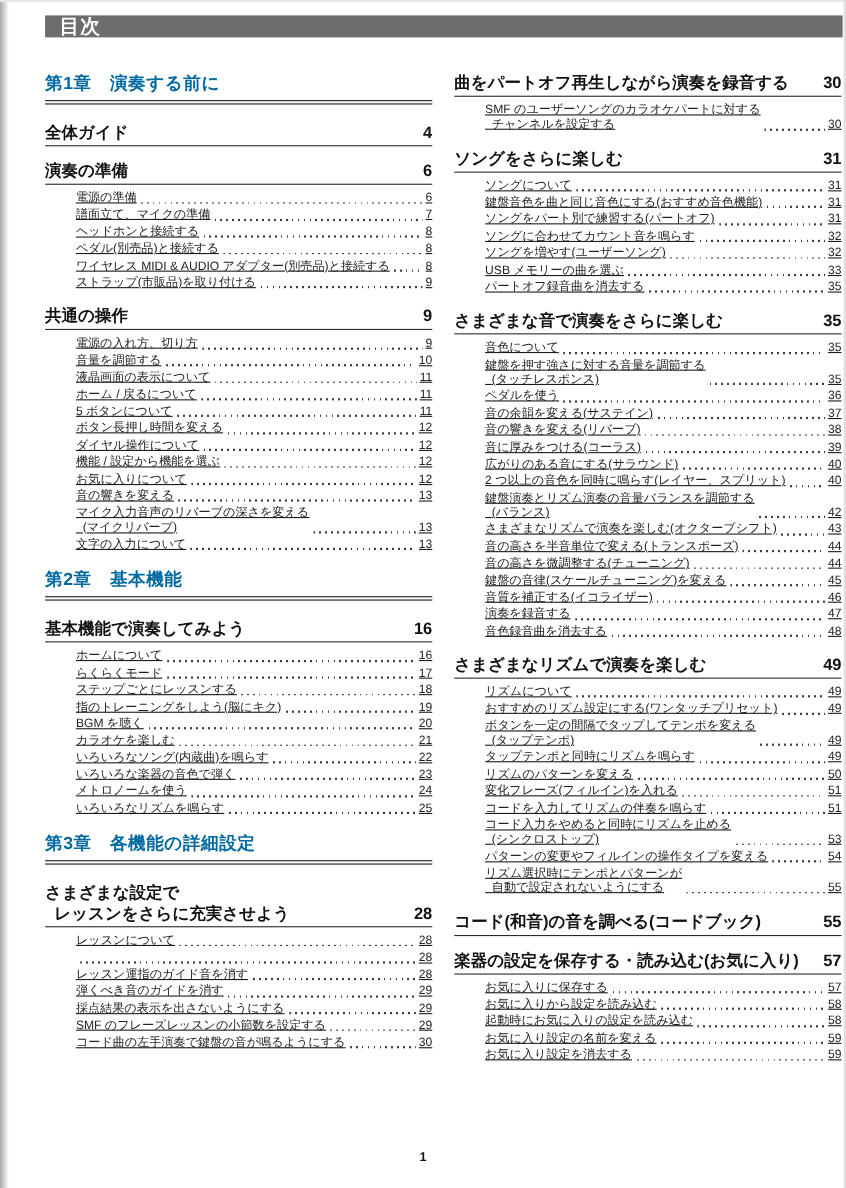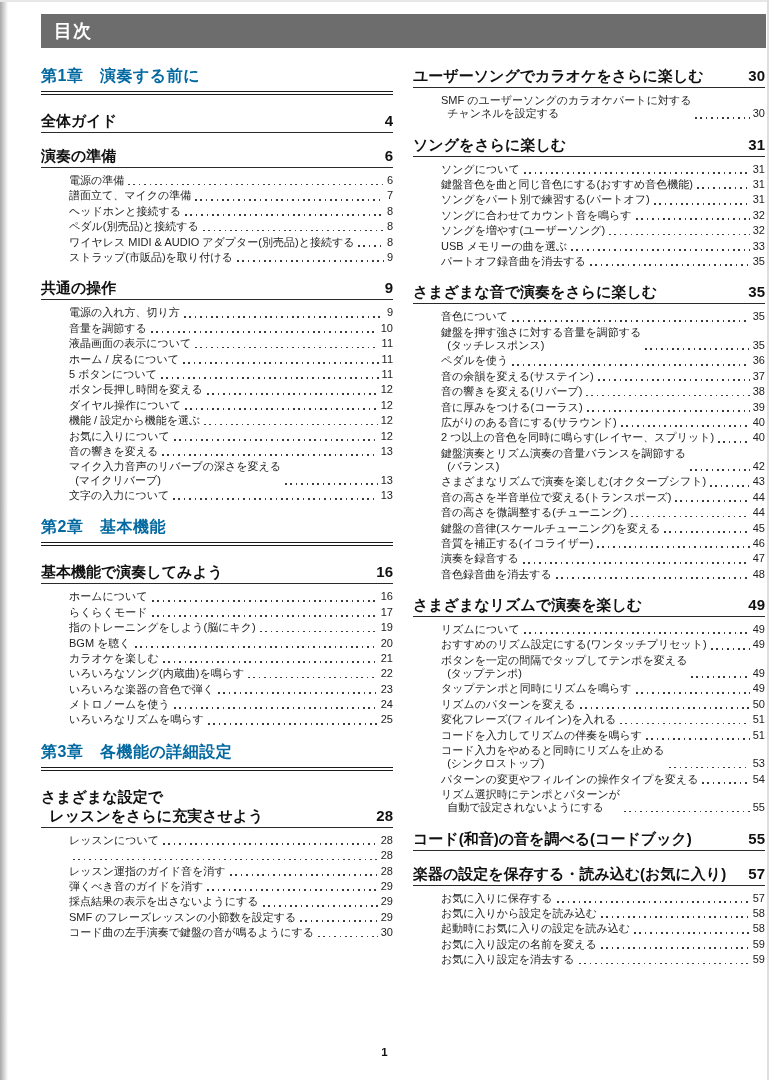--- a/index.html
+++ b/index.html
@@ -7,21 +7,21 @@
     width:769px; height:1080px; position:relative; overflow:hidden;
     background:#ffffff; color:#1c1c1c;
     font-family:"Liberation Sans", sans-serif;
   }
   .edge-left  { position:absolute; left:0; top:0; bottom:0; width:8px;
                 background:linear-gradient(to right,#a8a8a8,#ffffff); }
   .edge-top   { position:absolute; top:0; left:0; right:0; height:2px; background:#e7e7e7; }
   .edge-right { position:absolute; right:0; top:0; bottom:0; width:2px; background:#dedede; }
 
   .titlebar {
-    position:absolute; left:41px; right:3px; top:14px; height:34px;
+    position:absolute; left:41px; right:3px; top:14px; height:20px;
     background:#6d6d6d; color:#ffffff;
     display:flex; align-items:center; padding-left:13px; box-sizing:border-box;
     font-size:18px; font-weight:bold; letter-spacing:1px;
   }
 
   .content { position:absolute; top:66px; left:41px; width:724px; display:flex; gap:20px; }
   .col { width:352px; flex:0 0 352px; }
 
   .chapter {
     font-size:16px; font-weight:bold; color:#0369a1;
@@ -33,21 +33,21 @@
 
   .sec { margin-bottom:13px; }
   .sec-head {
     display:flex; justify-content:space-between; align-items:flex-end;
     border-bottom:1px solid #2a2a2a; padding-bottom:2px;
     font-weight:bold; font-size:15px; line-height:19px; color:#111;
   }
   .sec-title { white-space:pre-wrap; }
   .sec-page  { margin-left:8px; flex:0 0 auto; }
 
-  .items { margin-top:5px; }
+  .items { margin-top:5px;text-decoration:underline; }
   .item {
     display:flex; align-items:flex-end;
     font-size:11px; line-height:13.2px; padding:1.1px 0;
     margin-left:28px; color:#222;
   }
   .item-label { white-space:pre-wrap; }
   .leader {
     flex:1 1 auto; min-width:6px; height:1.8px; margin:0 3px 2px 4px;
     background:repeating-linear-gradient(to right,#3d3d3d 0 1.6px,transparent 1.6px 5.4px);
   }
@@ -196,20 +196,25 @@
             <span class="item-label">ホームについて</span>
             <span class="leader"></span>
             <span class="item-page">16</span>
           </div>
           <div class="item">
             <span class="item-label">らくらくモード</span>
             <span class="leader"></span>
             <span class="item-page">17</span>
           </div>
           <div class="item">
+            <span class="item-label">ステップごとにレッスンする</span>
+            <span class="leader"></span>
+            <span class="item-page">18</span>
+          </div>
+          <div class="item">
             <span class="item-label">指のトレーニングをしよう(脳にキク)</span>
             <span class="leader"></span>
             <span class="item-page">19</span>
           </div>
           <div class="item">
             <span class="item-label">BGM を聴く</span>
             <span class="leader"></span>
             <span class="item-page">20</span>
           </div>
           <div class="item">
@@ -280,21 +285,21 @@
             <span class="item-label">コード曲の左手演奏で鍵盤の音が鳴るようにする</span>
             <span class="leader"></span>
             <span class="item-page">30</span>
           </div>
         </div>
       </div>
     </div>
   <div class="col" id="col-right">
       <div class="sec">
         <div class="sec-head">
-          <span class="sec-title">ユーザーソングでカラオケをさらに楽しむ</span>
+          <span class="sec-title">曲をパートオフ再生しながら演奏を録音する</span>
           <span class="sec-page">30</span>
         </div>
         <div class="items">
           <div class="item">
             <span class="item-label">SMF のユーザーソングのカラオケパートに対する
   チャンネルを設定する</span>
             <span class="leader"></span>
             <span class="item-page">30</span>
           </div>
         </div>

